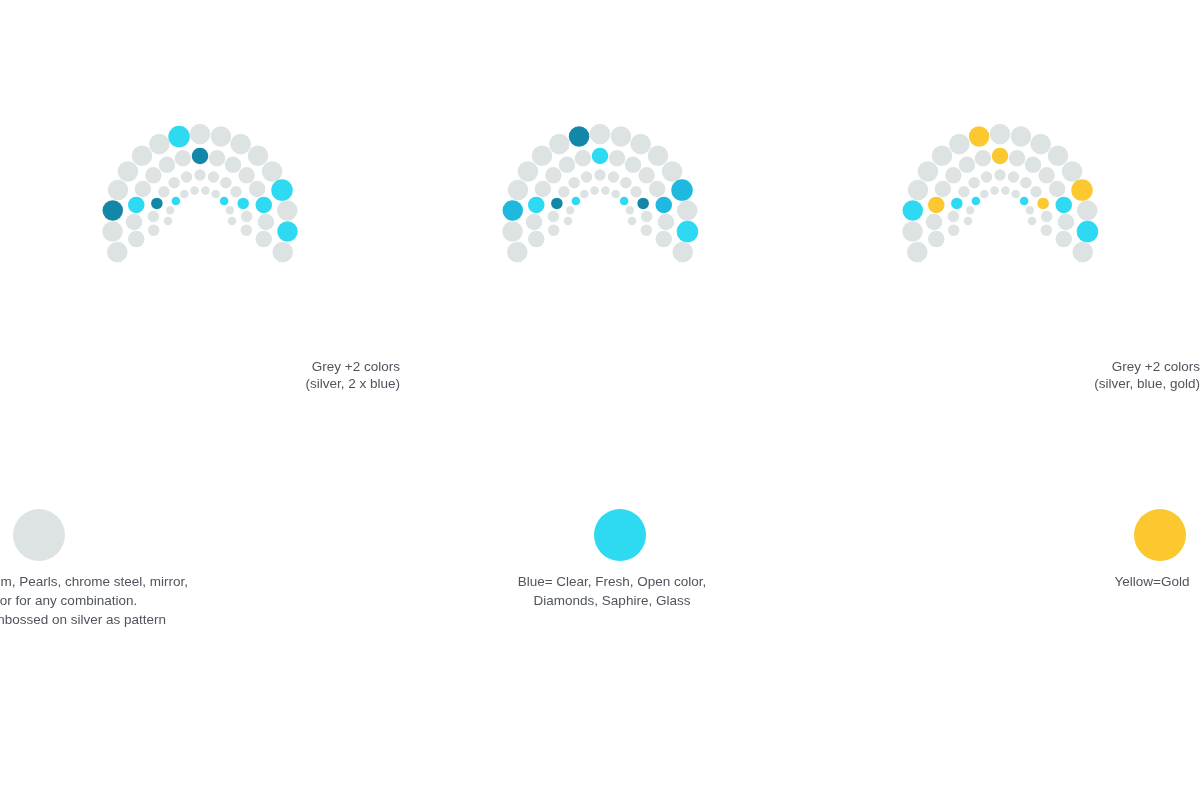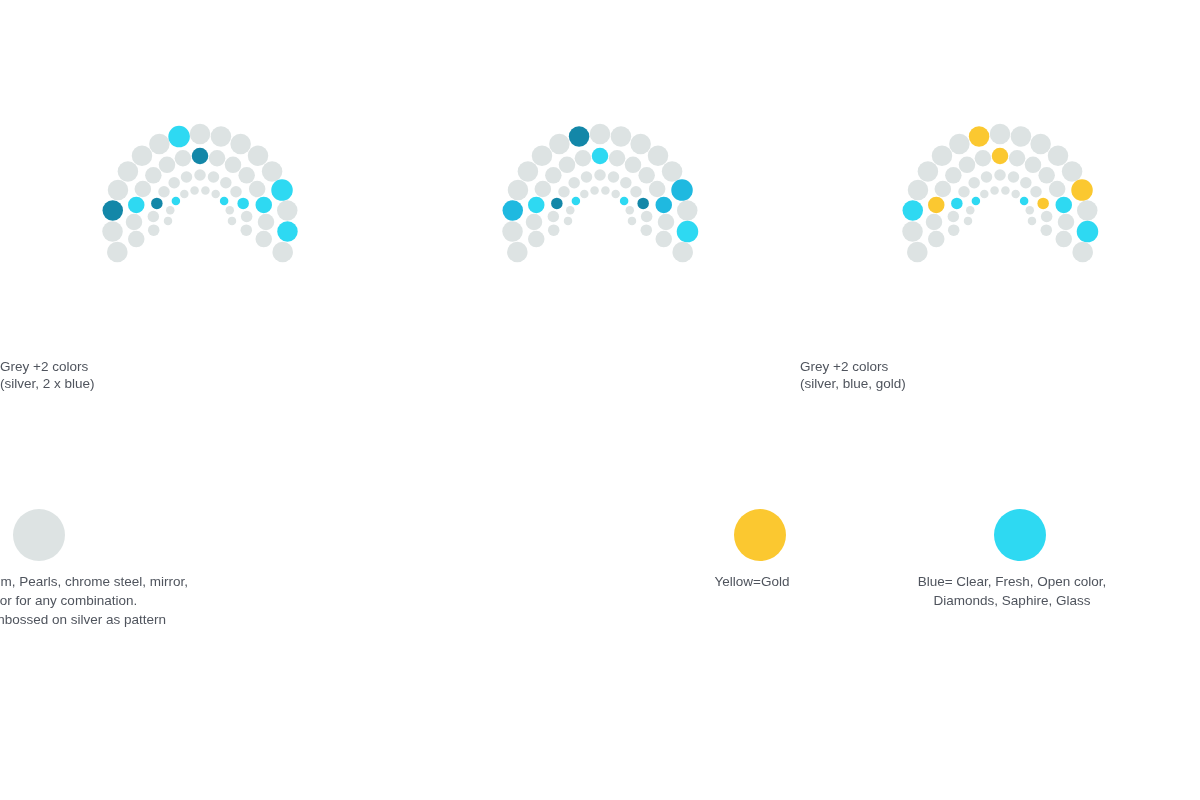--- a/index.html
+++ b/index.html
@@ -45,21 +45,21 @@
     display: block;
     width: 240px;
     height: 220px;
     overflow: visible;
   }
   .caption {
     position: absolute;
     left: 0;
     right: 0;
     top: 248px;
-    text-align: left;
+    text-align: right;
     font-size: 13.5px;
     line-height: 17px;
     color: #4f545d;
     white-space: pre-line;
   }
 
   
   .legend-row {
     position: absolute;
     top: 490px;
@@ -313,29 +313,29 @@
 
     <div class="legend-cell c1">
       <div class="legend-dot-wrap">
         <span class="legend-dot" id="sw-0" style="background: rgb(221, 227, 227);"></span>
       </div>
       <div class="legend-text">Grey = Silver, Platinum, Pearls, chrome steel, mirror,
 universal color for any combination.
 Picture can be embossed on silver as pattern</div>
     </div>
 
+    <div class="legend-cell c2">
+      <div class="legend-dot-wrap">
+        <span class="legend-dot" id="sw-1" style="background: rgb(46, 217, 242);"></span>
+      </div>
+      <div class="legend-text">Blue= Clear, Fresh, Open color,
+Diamonds, Saphire, Glass</div>
+    </div>
+
     <div class="legend-cell c3">
       <div class="legend-dot-wrap">
         <span class="legend-dot" id="sw-2" style="background: rgb(251, 200, 48);"></span>
       </div>
       <div class="legend-text">Yellow=Gold</div>
     </div>
 
-    <div class="legend-cell c2">
-      <div class="legend-dot-wrap">
-        <span class="legend-dot" id="sw-1" style="background: rgb(46, 217, 242);"></span>
-      </div>
-      <div class="legend-text">Blue= Clear, Fresh, Open color,
-Diamonds, Saphire, Glass</div>
-    </div>
-
   </div>
 </div>
 
 </body></html>

